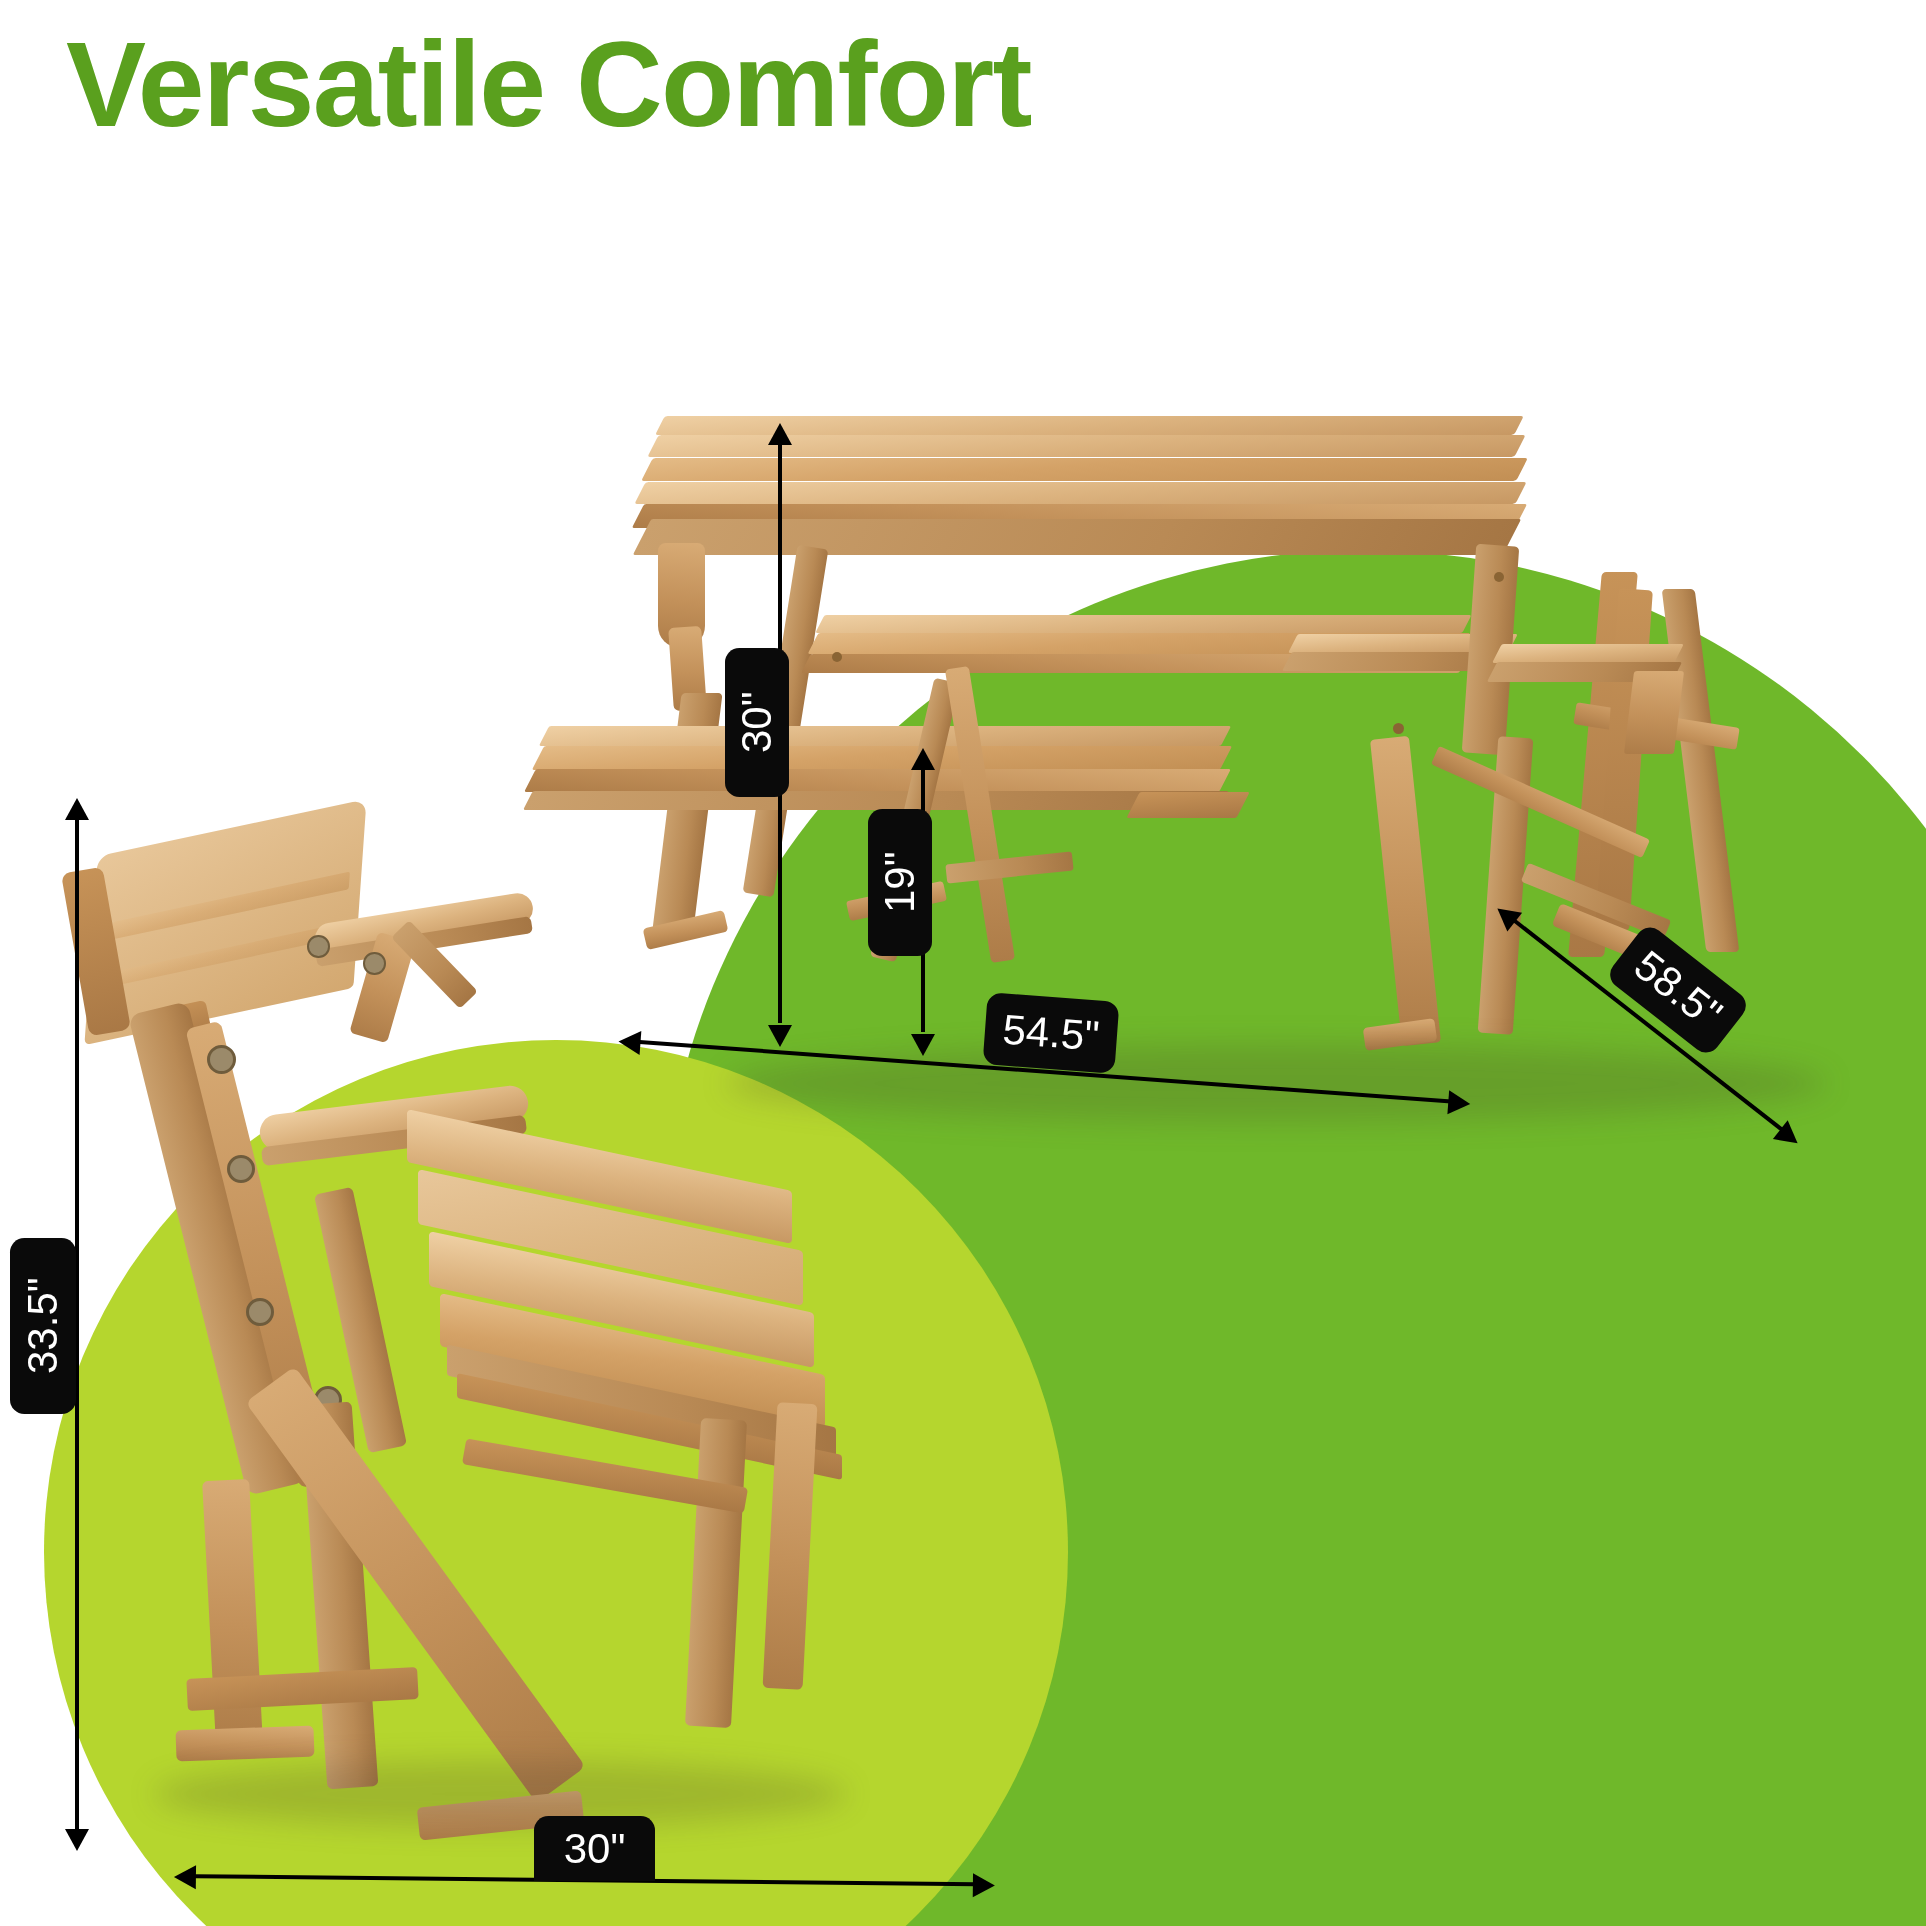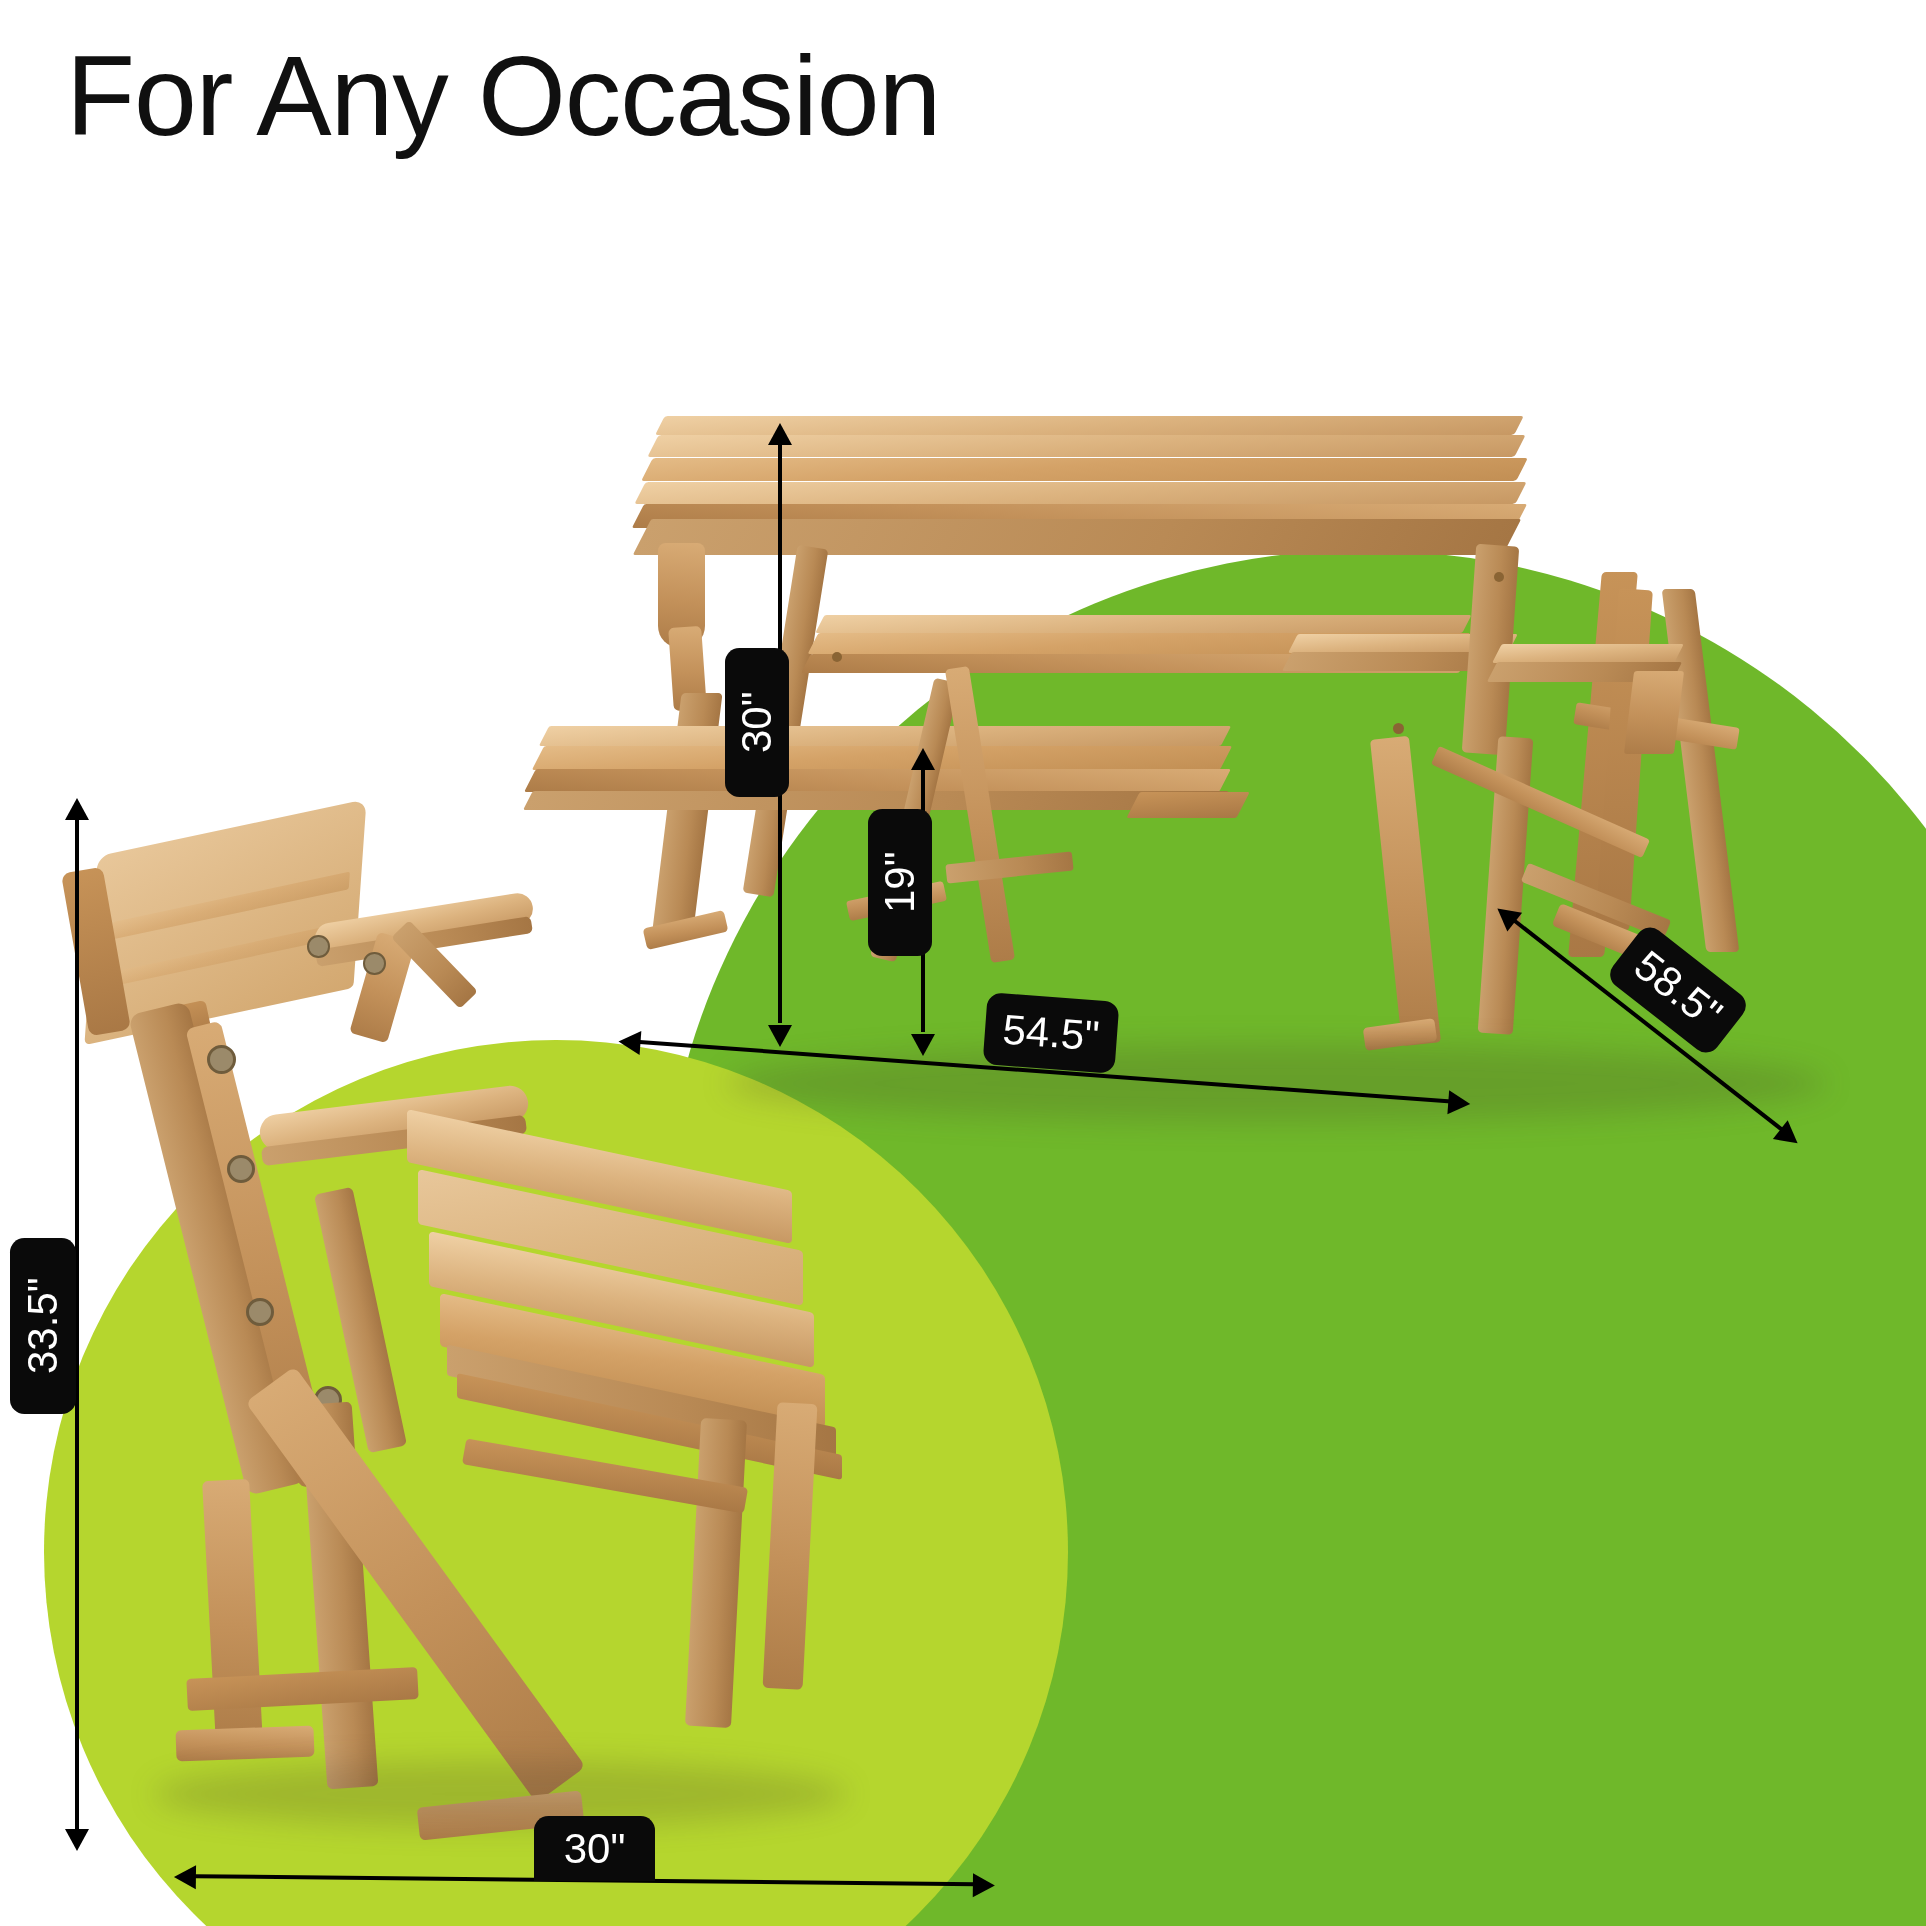--- a/index.html
+++ b/index.html
@@ -48,21 +48,21 @@
 </head>
 <body>
 
 <div id="stage">
 
   <div class="blob" id="blob-dark"></div>
   <div class="blob" id="blob-dark2"></div>
   <div class="blob" id="blob-light"></div>
 
   <div id="headline">
-    <div id="title-line2">For Any Occasion</div>
+    <div id="title-line1">Versatile Comfort</div>
   </div>
 
   <div id="picnic-table" style="position:absolute;left:638px;top:407px;width:1288px;height:732px;z-index:20;">
 
     <div class="shadow" style="left:88px;top:638px;width:1101px;height:77px;"></div>
 
     <div class="wd wood-e" style="left:947px;top:165px;width:36px;height:385px;transform:skewX(-5deg);border-radius:4.4px;"></div>
     <div class="wd wood-c" style="left:1046px;top:182px;width:33px;height:363px;transform:skewX(7deg);border-radius:4.4px;"></div>
 
     <div class="wd wood-b" style="left:936px;top:308px;width:165px;height:22px;transform:rotate(9deg);border-radius:3.3px;"></div>

